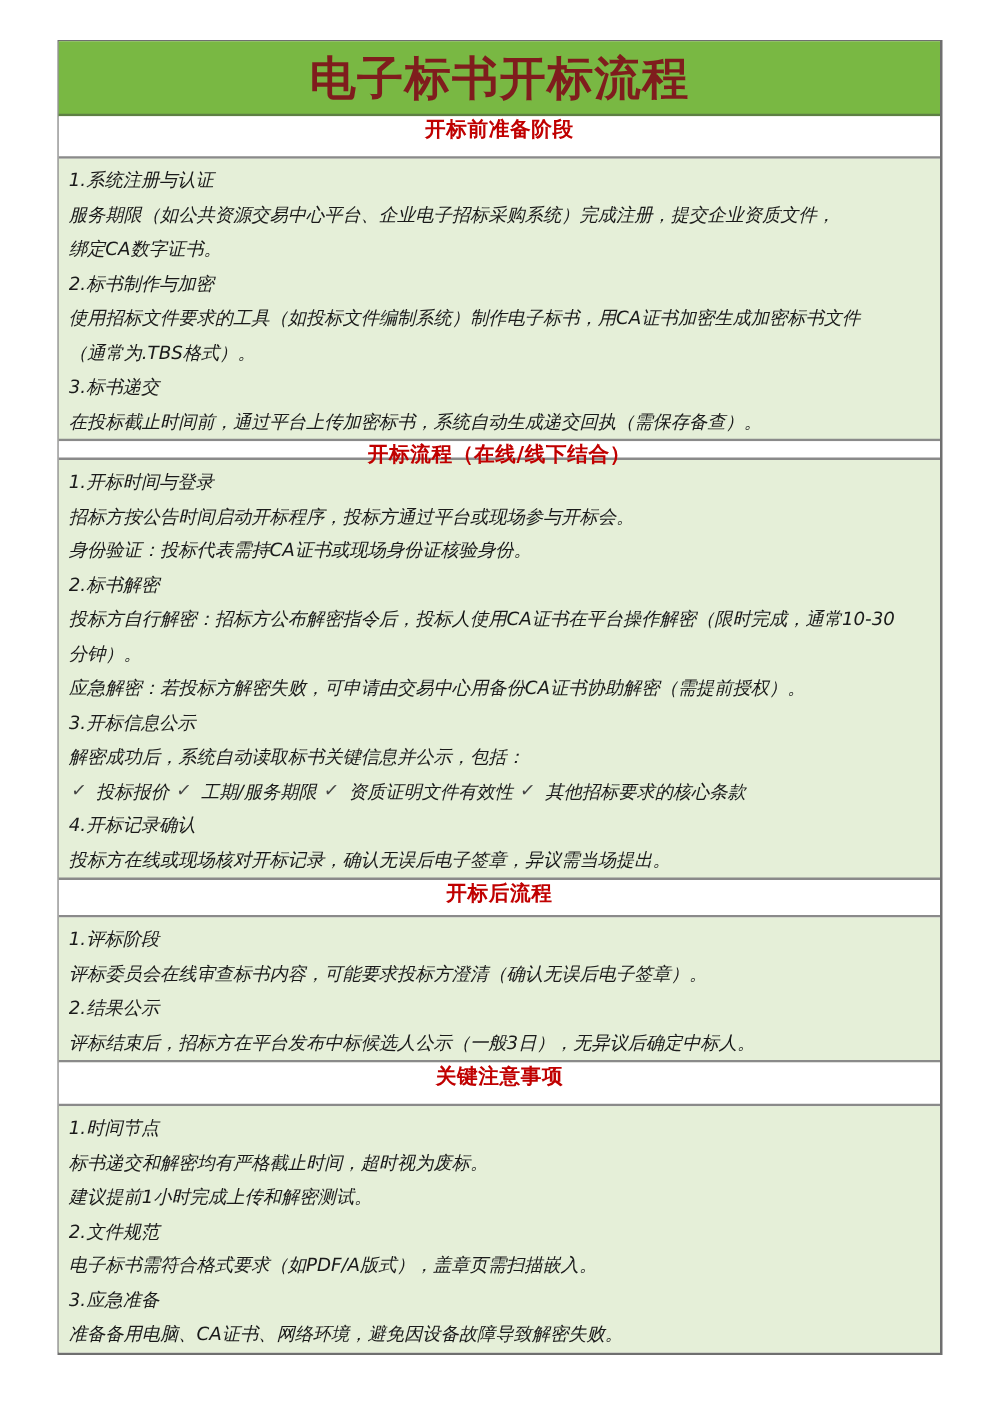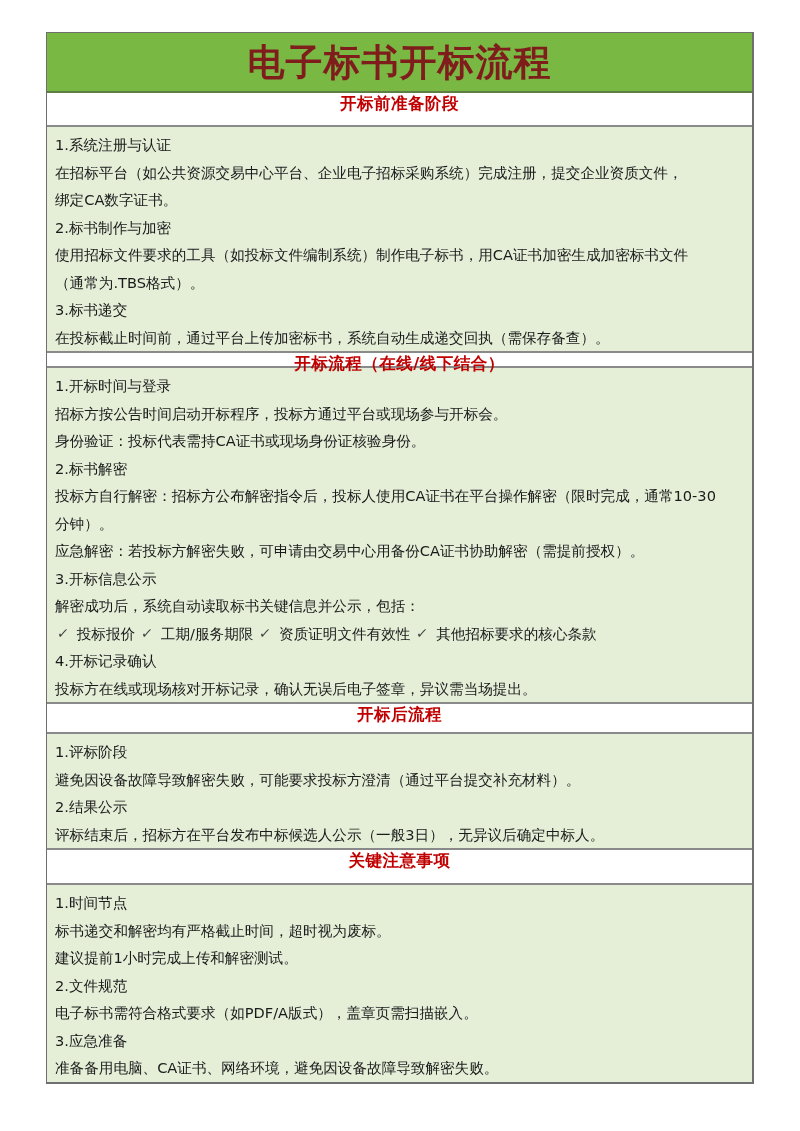--- a/index.html
+++ b/index.html
@@ -39,20 +39,21 @@
     .section-head span {
       color: #c00000;
       font-weight: bold;
       font-size: 16.5px;
       letter-spacing: 0.5px;
     }
     .section-body {
       background: #e5efd8;
       padding: 4px 0 0 8px;
       border-bottom: 2px solid #8a8a8a;
+      font-style: italic;
     }
     .section-body.last { border-bottom: none; }
     .line {
       font-size: 14.6px;
       line-height: 27.5px;
       height: 27.5px;
       white-space: nowrap;
       overflow: hidden;
       color: #1a1a1a;
     }
@@ -76,21 +77,21 @@
 
   <div class="title-band">
     <h1>电子标书开标流程</h1>
   </div>
 
   <div class="section-head" style="height:34px">
     <span>开标前准备阶段</span>
   </div>
   <div class="section-body">
     <div class="line">1.系统注册与认证</div>
-    <div class="line">在招标平台（如公共资源交易中心平台、企业电子招标采购系统）完成注册，提交企业资质文件，</div>
+    <div class="line">服务期限（如公共资源交易中心平台、企业电子招标采购系统）完成注册，提交企业资质文件，</div>
     <div class="line">绑定CA数字证书。</div>
     <div class="line">2.标书制作与加密</div>
     <div class="line">使用招标文件要求的工具（如投标文件编制系统）制作电子标书，用CA证书加密生成加密标书文件</div>
     <div class="line">（通常为.TBS格式）。</div>
     <div class="line">3.标书递交</div>
     <div class="line">在投标截止时间前，通过平台上传加密标书，系统自动生成递交回执（需保存备查）。</div>
   </div>
 
   <div class="section-head" style="height:15px">
     <span>开标流程（在线/线下结合）</span>
@@ -125,21 +126,21 @@
     </div>
     <div class="line">4.开标记录确认</div>
     <div class="line">投标方在线或现场核对开标记录，确认无误后电子签章，异议需当场提出。</div>
   </div>
 
   <div class="section-head" style="height:30px">
     <span>开标后流程</span>
   </div>
   <div class="section-body">
     <div class="line">1.评标阶段</div>
-    <div class="line">避免因设备故障导致解密失败，可能要求投标方澄清（通过平台提交补充材料）。</div>
+    <div class="line">评标委员会在线审查标书内容，可能要求投标方澄清（确认无误后电子签章）。</div>
     <div class="line">2.结果公示</div>
     <div class="line">评标结束后，招标方在平台发布中标候选人公示（一般3日），无异议后确定中标人。</div>
   </div>
 
   <div class="section-head" style="height:35px">
     <span>关键注意事项</span>
   </div>
   <div class="section-body last">
     <div class="line">1.时间节点</div>
     <div class="line">标书递交和解密均有严格截止时间，超时视为废标。</div>

